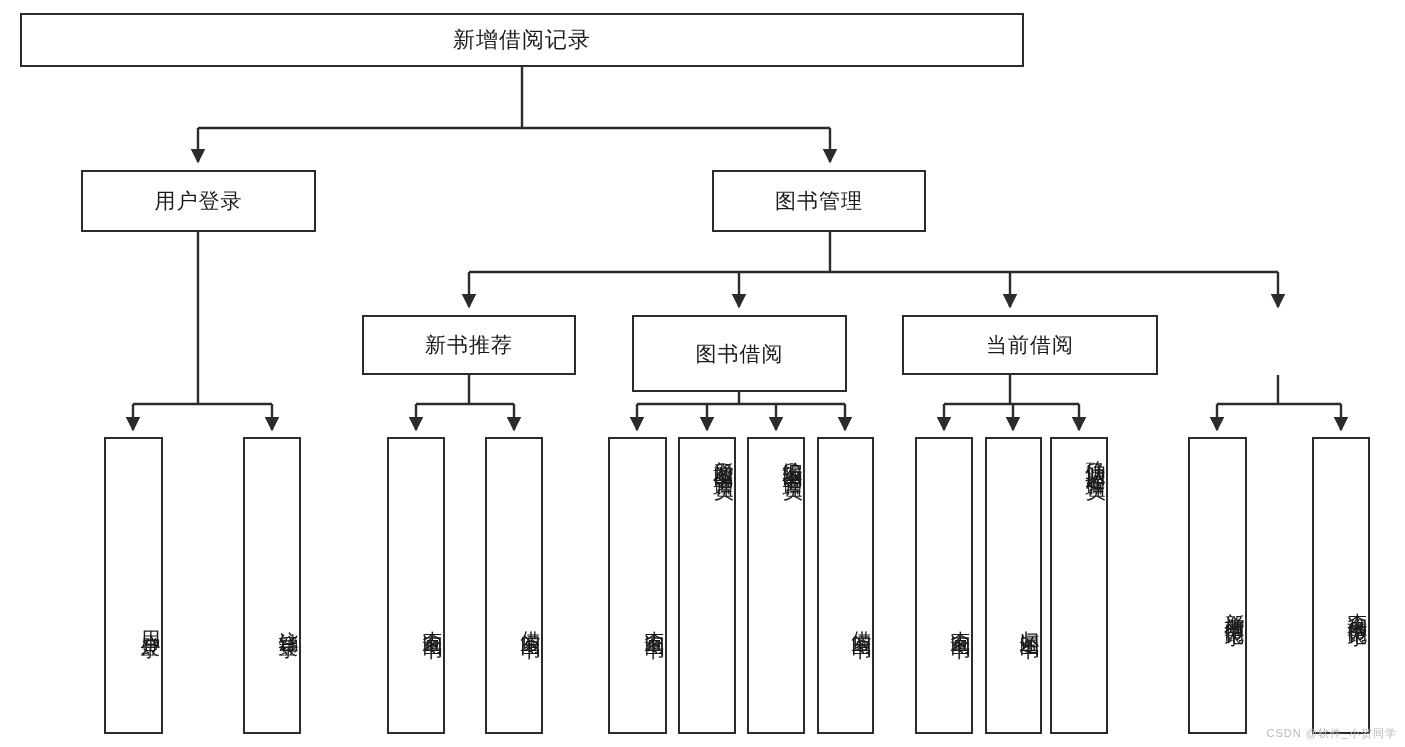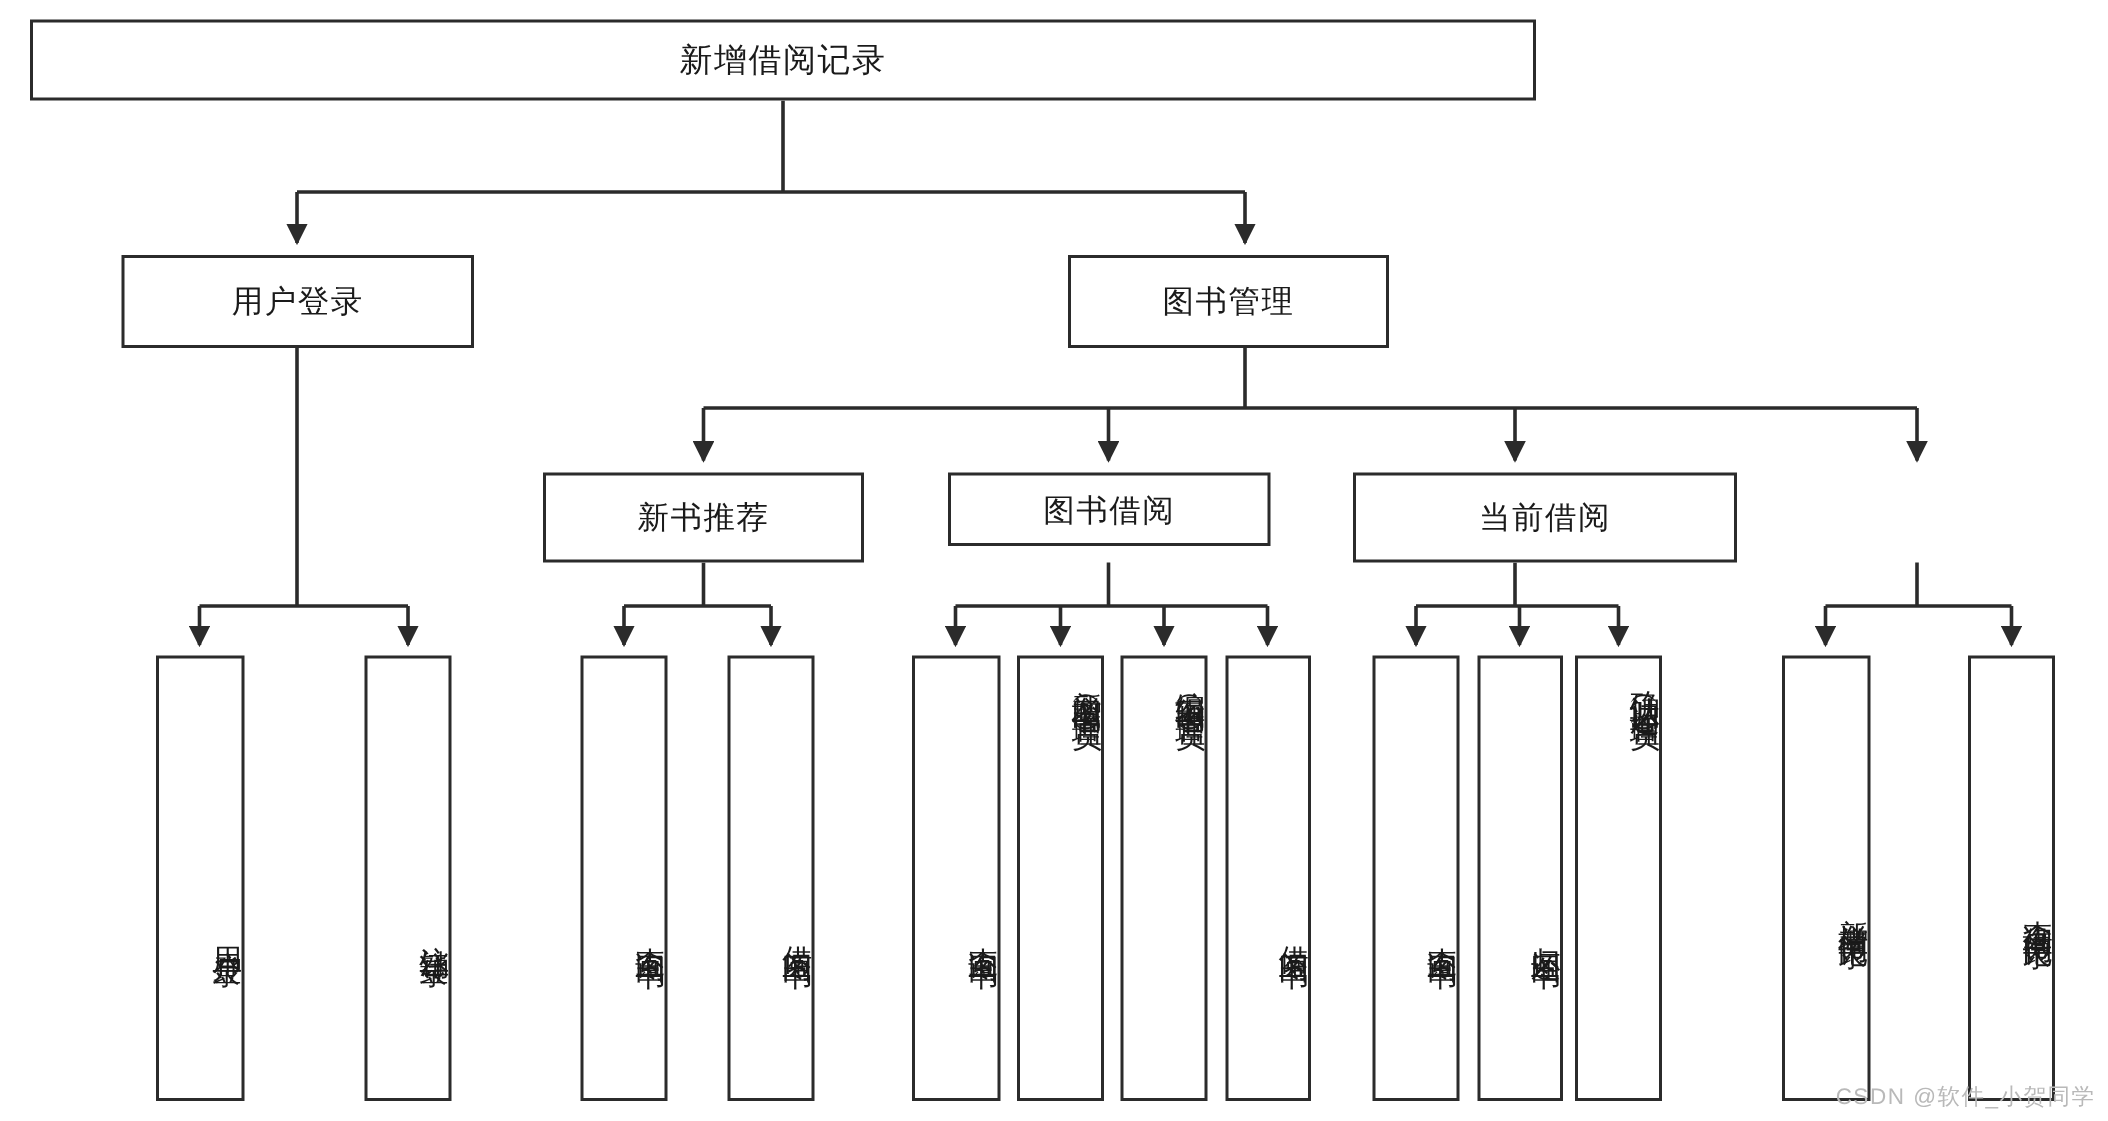--- a/index.html
+++ b/index.html
@@ -11,21 +11,21 @@
   .node{position:absolute;box-sizing:border-box;background:#ffffff;
         border:2px solid #2b2b2b;display:flex;align-items:center;
         justify-content:center;color:#1a1a1a;}
   .node.h{font-size:21px;letter-spacing:1px;}
   .node.root{font-size:22px;}
   .node.v{writing-mode:vertical-rl;text-orientation:upright;
           font-size:20px;letter-spacing:3px;align-items:flex-start;
           justify-content:center;padding-top:10px;line-height:1.05;}
   .node.v.tall{align-items:flex-start;justify-content:flex-start;padding-top:6px;}
   .label{white-space:pre;}
-  .watermark{position:absolute;right:8px;bottom:6px;font-size:15px;
+  .watermark{position:absolute;right:8px;bottom:6px;font-size:11px;
              color:#b9b9b9;letter-spacing:1px;white-space:nowrap;}
 </style>
 </head>
 <body>
 
 <div id="canvas">
 
   <svg class="connectors" viewBox="0 0 1405 747" xmlns="http://www.w3.org/2000/svg">
     <defs>
       <marker id="arrow" viewBox="0 0 10 10" refX="9" refY="5" markerWidth="6" markerHeight="6" orient="auto-start-reverse">
@@ -83,21 +83,21 @@
   <div class="node h" style="left:81px;top:170px;width:235px;height:62px;">
     <span class="label">用户登录</span>
   </div>
   <div class="node h" style="left:712px;top:170px;width:214px;height:62px;">
     <span class="label">图书管理</span>
   </div>
 
   <div class="node h" style="left:362px;top:315px;width:214px;height:60px;">
     <span class="label">新书推荐</span>
   </div>
-  <div class="node h" style="left:632px;top:315px;width:215px;height:49px;">
+  <div class="node h" style="left:632px;top:315px;width:215px;height:77px;">
     <span class="label">图书借阅</span>
   </div>
   <div class="node h" style="left:902px;top:315px;width:256px;height:60px;">
     <span class="label">当前借阅</span>
   </div>
 
   <div class="node v" style="left:104px;top:437px;width:59px;height:297px;padding-top:70px;">
     <span class="label">用户登录</span>
   </div>
   <div class="node v" style="left:243px;top:437px;width:58px;height:297px;padding-top:70px;">

